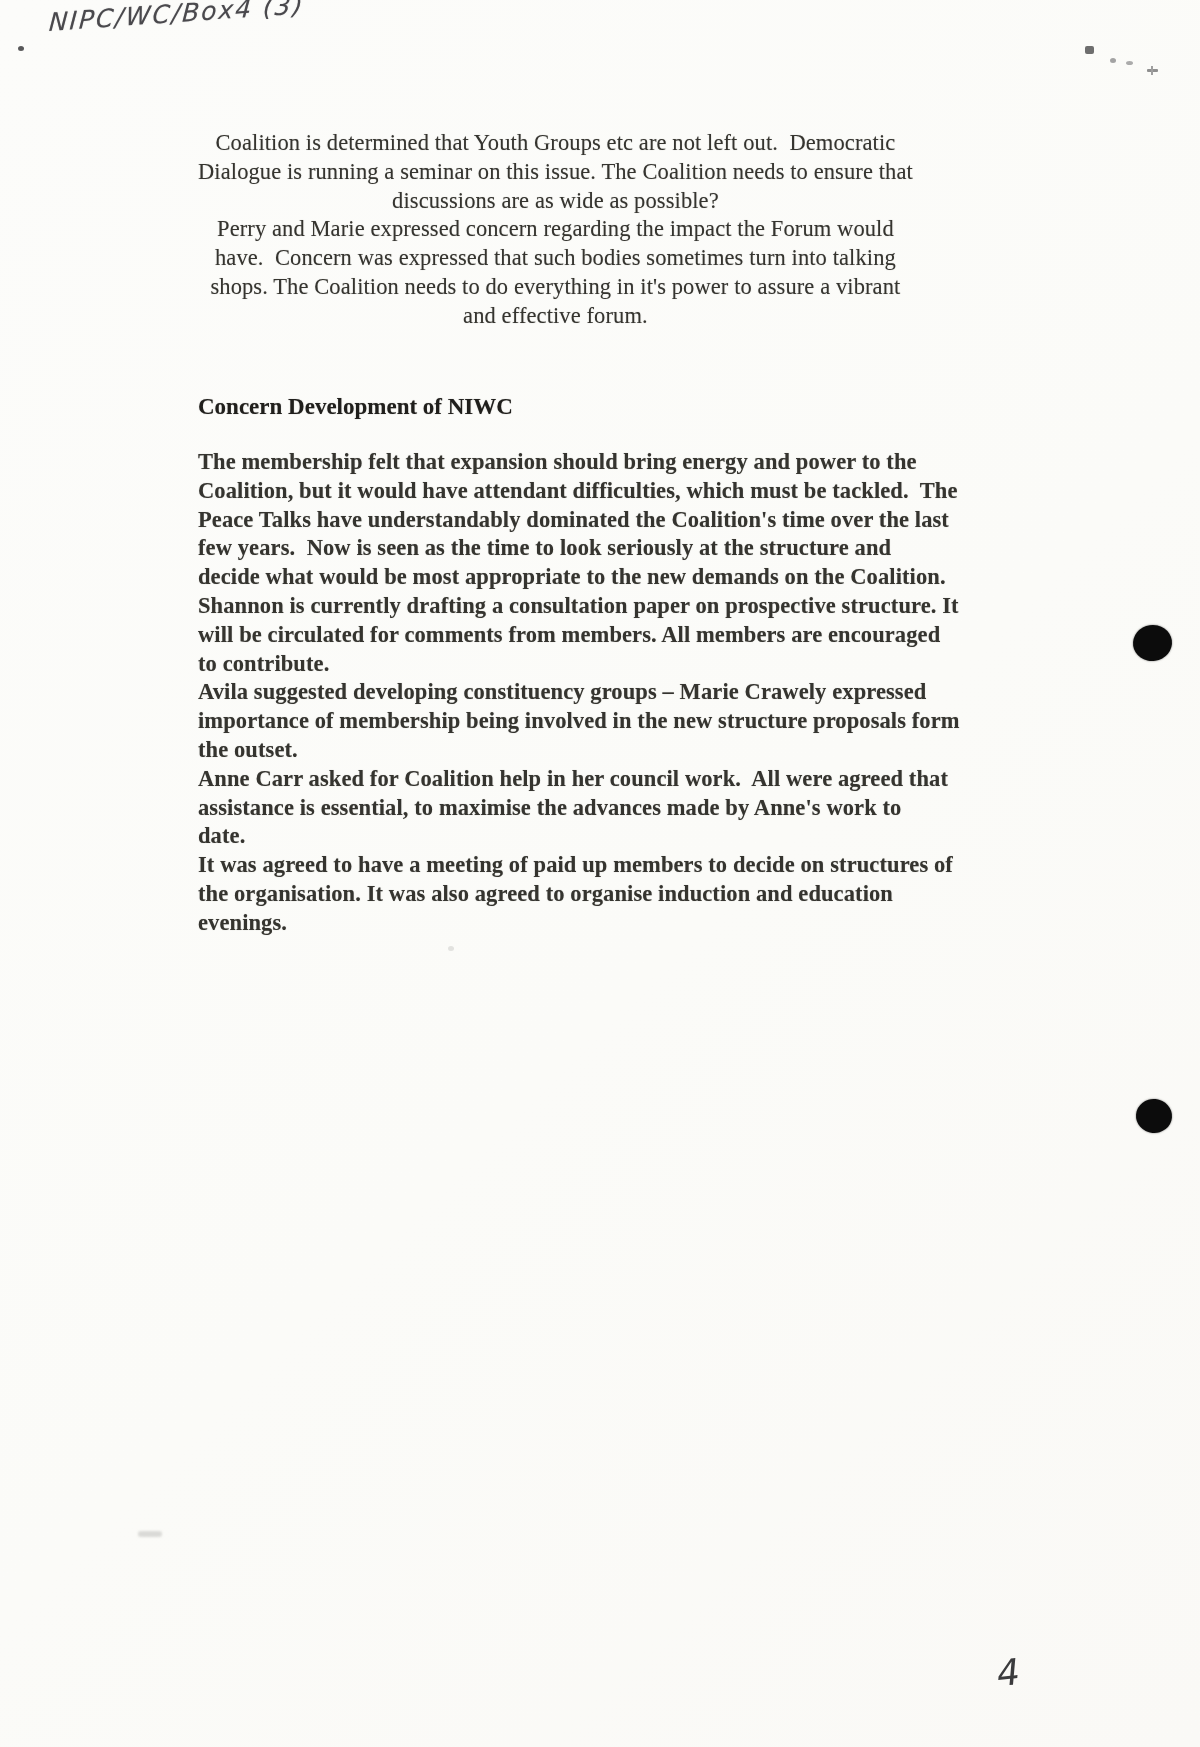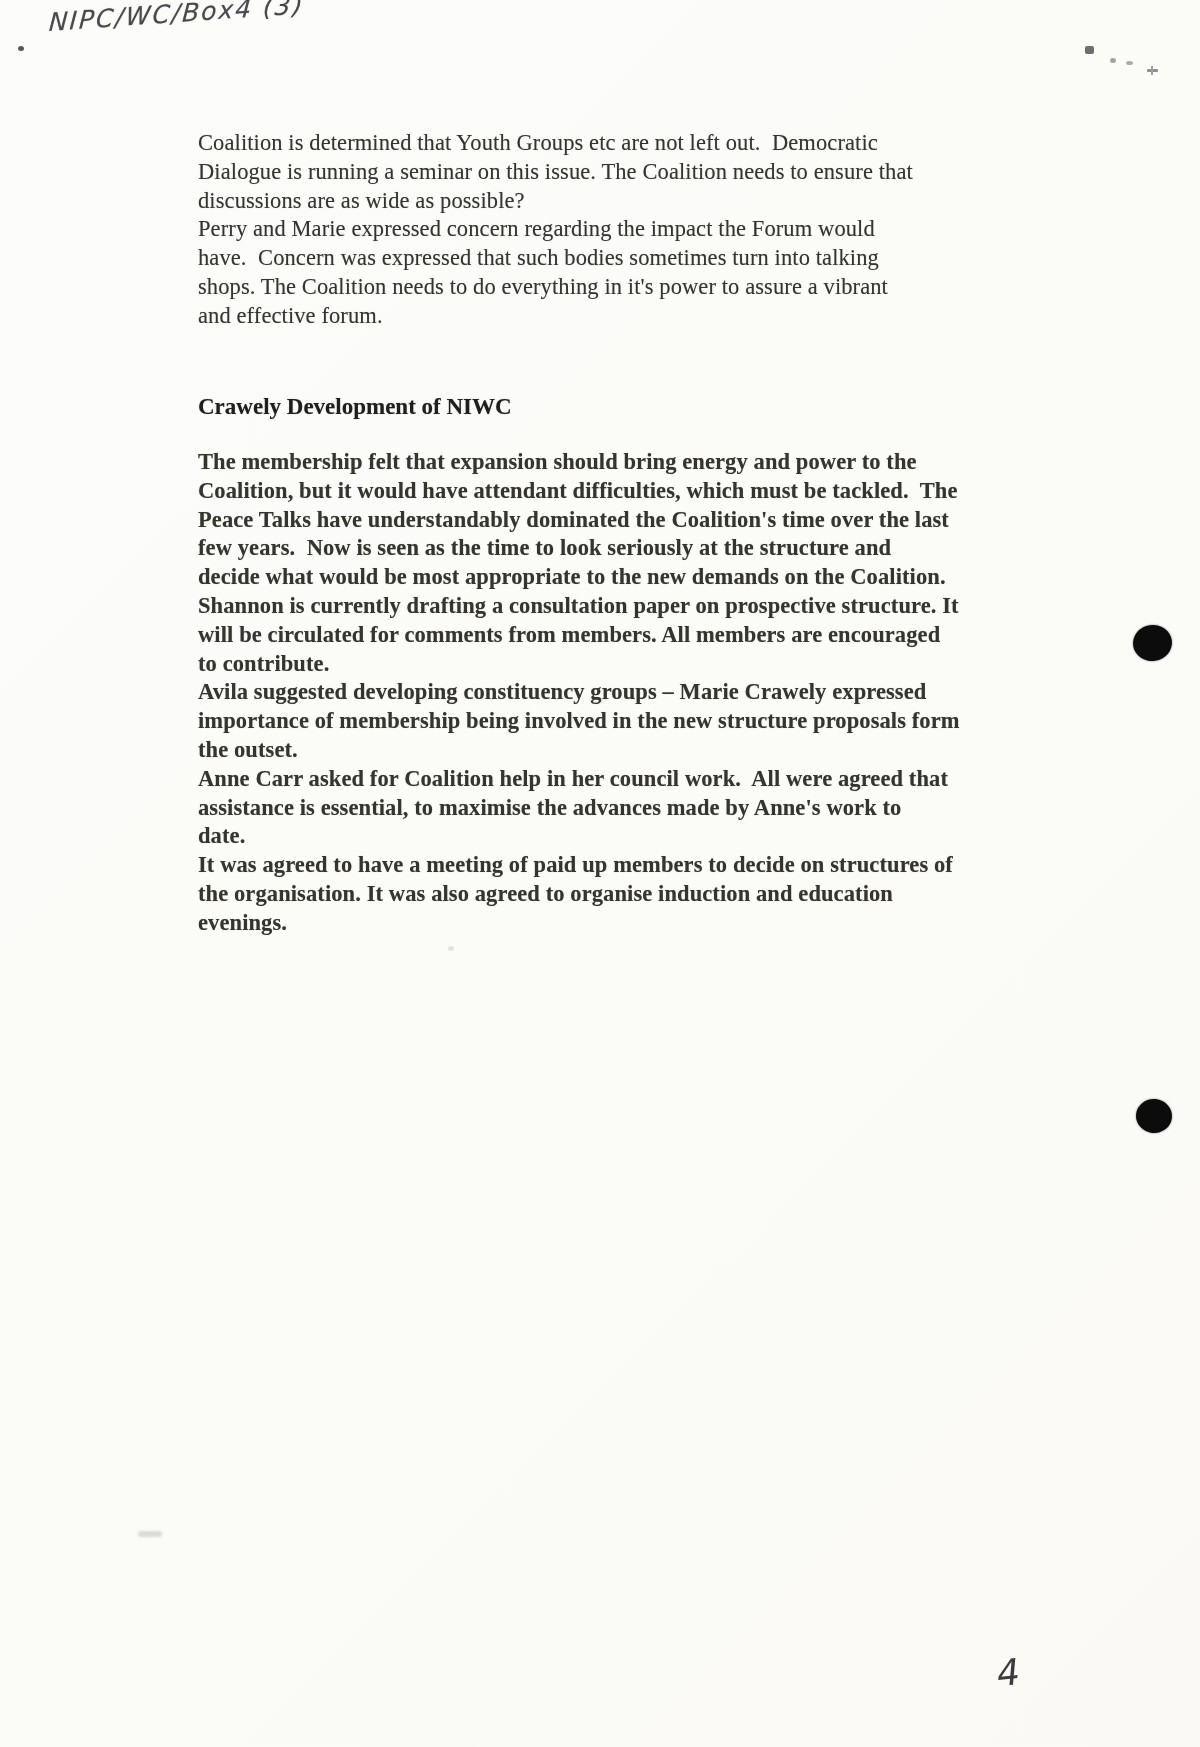--- a/index.html
+++ b/index.html
@@ -7,21 +7,21 @@
   .page{
     position:relative;width:1200px;height:1747px;overflow:hidden;
     background:linear-gradient(135deg,#fcfcfa 0%,#fbfbf8 55%,#faf9f6 100%);
   }
   .para{
     position:absolute;left:198px;
     font-size:22.5px;line-height:28.8px;color:#35342f;
     white-space:pre;letter-spacing:0.1px;
     text-shadow:0 0 1px rgba(70,68,62,0.35);
   }
-  .para1{top:129px;}
+  .para1{top:129px;text-align:center;}
   .para2{top:448px;font-weight:bold;}
   .heading{
     position:absolute;left:198px;top:392px;margin:0;
     font-size:23px;line-height:29px;font-weight:bold;color:#201f1c;
     text-shadow:0 0 1px rgba(40,38,34,0.4);
   }
   .annotation{
     position:absolute;left:48px;top:8px;
     font-family:"DejaVu Sans",sans-serif;font-style:italic;
     font-size:25px;color:#4a494d;letter-spacing:2px;
@@ -64,21 +64,21 @@
   <div class="speck s4"></div>
 
   <div class="para para1">Coalition is determined that Youth Groups etc are not left out.  Democratic
 Dialogue is running a seminar on this issue. The Coalition needs to ensure that
 discussions are as wide as possible?
 Perry and Marie expressed concern regarding the impact the Forum would
 have.  Concern was expressed that such bodies sometimes turn into talking
 shops. The Coalition needs to do everything in it's power to assure a vibrant
 and effective forum.</div>
 
-  <div class="heading">Crawely Development of NIWC</div>
+  <div class="heading">Concern Development of NIWC</div>
 
   <div class="para para2">The membership felt that expansion should bring energy and power to the
 Coalition, but it would have attendant difficulties, which must be tackled.  The
 Peace Talks have understandably dominated the Coalition's time over the last
 few years.  Now is seen as the time to look seriously at the structure and
 decide what would be most appropriate to the new demands on the Coalition.
 Shannon is currently drafting a consultation paper on prospective structure. It
 will be circulated for comments from members. All members are encouraged
 to contribute.
 Avila suggested developing constituency groups – Marie Crawely expressed

